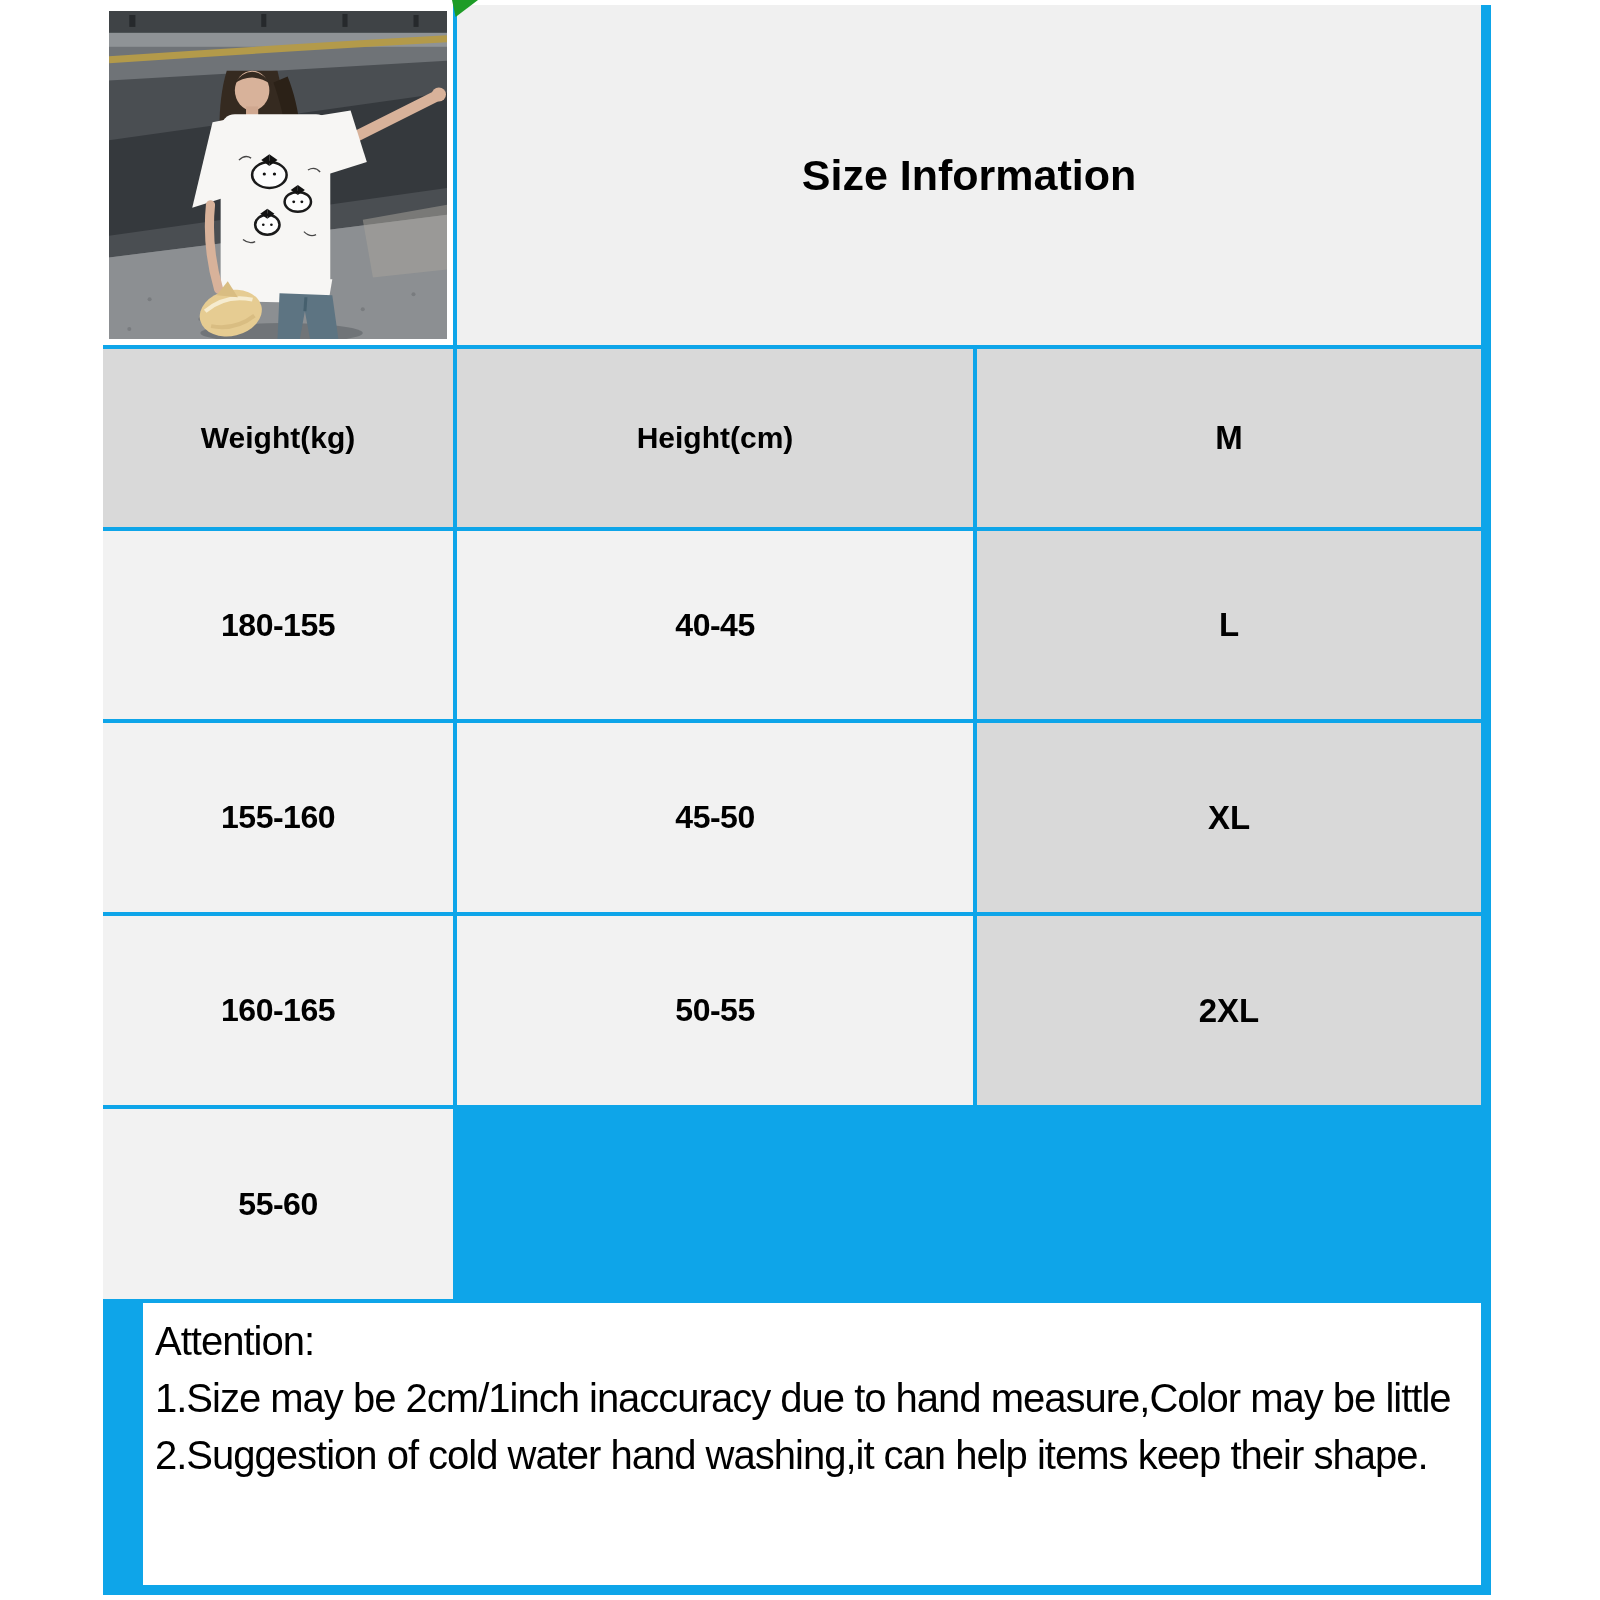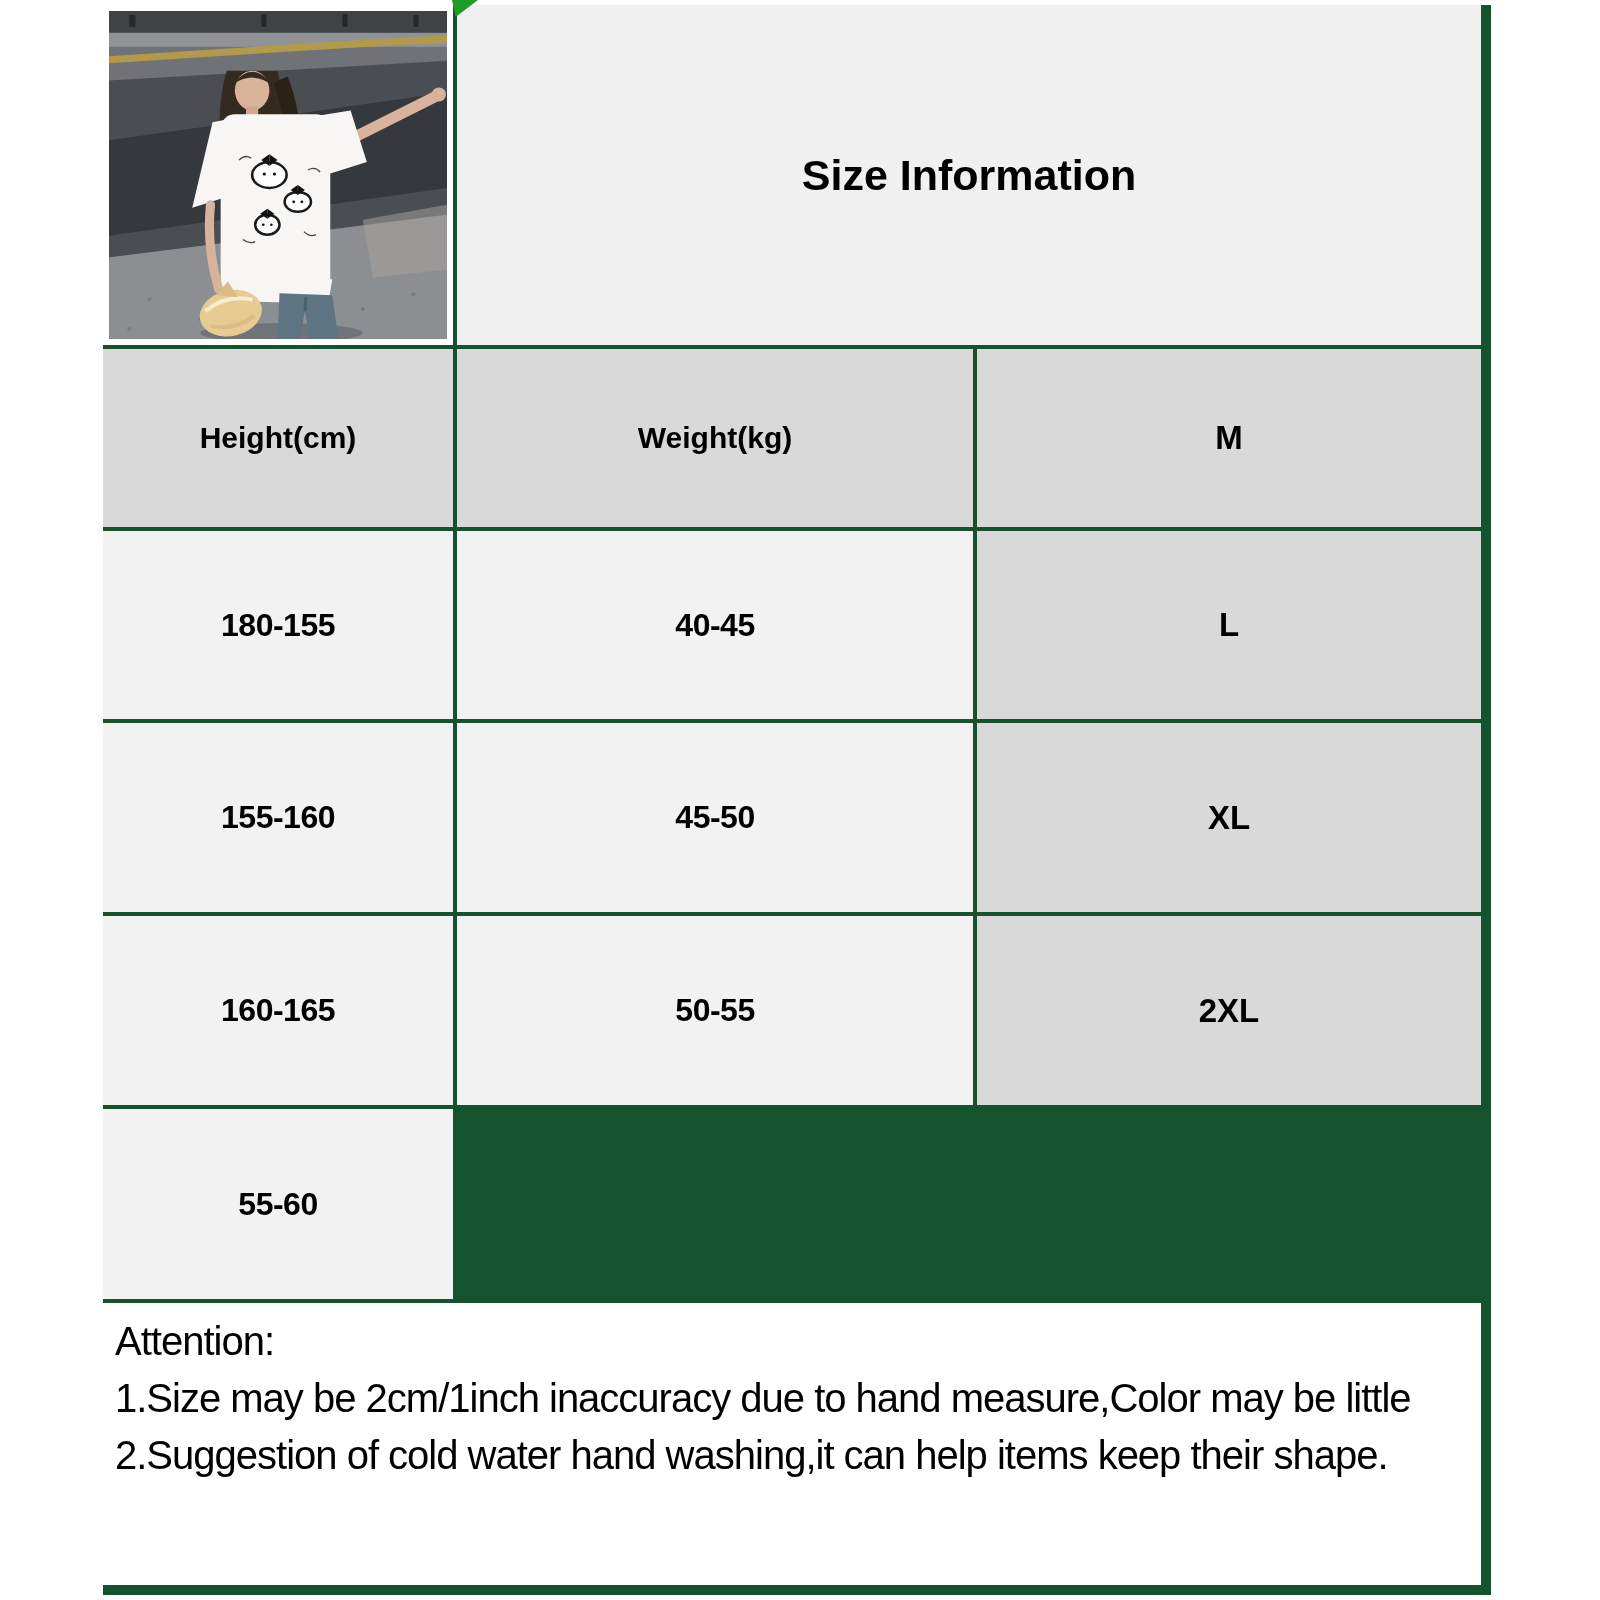--- a/index.html
+++ b/index.html
@@ -3,21 +3,21 @@
 <meta charset="utf-8">
 <style>
   html,body{margin:0;padding:0;background:#ffffff;}
   .page{
     position:relative;width:1600px;height:1600px;background:#ffffff;
     font-family:"Liberation Sans","DejaVu Sans",sans-serif;color:#000;
     overflow:hidden;
   }
   .sheet{
     position:absolute;left:103px;top:5px;width:1388px;height:1590px;
-    box-sizing:border-box;background:#14532d;
+    box-sizing:border-box;background:#0ea5e9;
     display:grid;
     grid-template-columns:350px 516px 504px;
     grid-template-rows:340px 178px 188px 189px 189px 190px 282px;
     gap:4px;
   }
   .cell{display:flex;align-items:center;justify-content:center;box-sizing:border-box;}
   .photo-cell{background:#ffffff;padding:6px;}
   .photo-frame{width:100%;height:100%;overflow:hidden;}
   .photo-frame svg{display:block;width:100%;height:100%;}
   .title-cell{grid-column:2/4;background:#f0f0f0;position:relative;}
@@ -26,21 +26,21 @@
     position:absolute;left:452px;top:0px;width:26px;height:17px;
     background:#1e9c27;clip-path:polygon(0 0,100% 0,14% 100%);z-index:6;
   }
   .hdr{background:#d9d9d9;font-weight:bold;}
   .hdr-size{font-size:46px;}
   .hdr-col{font-size:30px;}
   .size-cell{background:#d9d9d9;font-weight:bold;font-size:33px;}
   .val-cell{background:#f2f2f2;font-weight:700;font-size:32px;letter-spacing:-0.5px;}
   .attention-cell{
     grid-column:1/4;background:#ffffff;display:block;
-    padding:10px 12px;font-size:40px;line-height:57px;letter-spacing:-1px;
+    padding:10px 12px;font-size:40px;line-height:57px;letter-spacing:-1px;margin-left:40px;
   }
 </style>
 </head>
 <body>
 
 <div class="page">
 
   <div class="corner-flag"></div>
 
   <div class="sheet">
@@ -123,22 +123,22 @@
             <path d="M98,312 q22,10 44,0" stroke="#d9bd82" stroke-width="4" fill="none"></path>
           </g>
           <path d="M106,286 L117,272 L127,288 Z" fill="#d9bd82"></path>
         </svg>
       </div>
     </div>
     <div class="cell title-cell">
       <div class="title-text">Size Information</div>
     </div>
 
+    <div class="cell hdr hdr-col">Weight(kg)</div>
     <div class="cell hdr hdr-col">Height(cm)</div>
-    <div class="cell hdr hdr-col">Weight(kg)</div>
 
     <div class="cell size-cell">M</div>
     <div class="cell val-cell">180-155</div>
     <div class="cell val-cell">40-45</div>
 
     <div class="cell size-cell">L</div>
     <div class="cell val-cell">155-160</div>
     <div class="cell val-cell">45-50</div>
 
     <div class="cell size-cell">XL</div>

